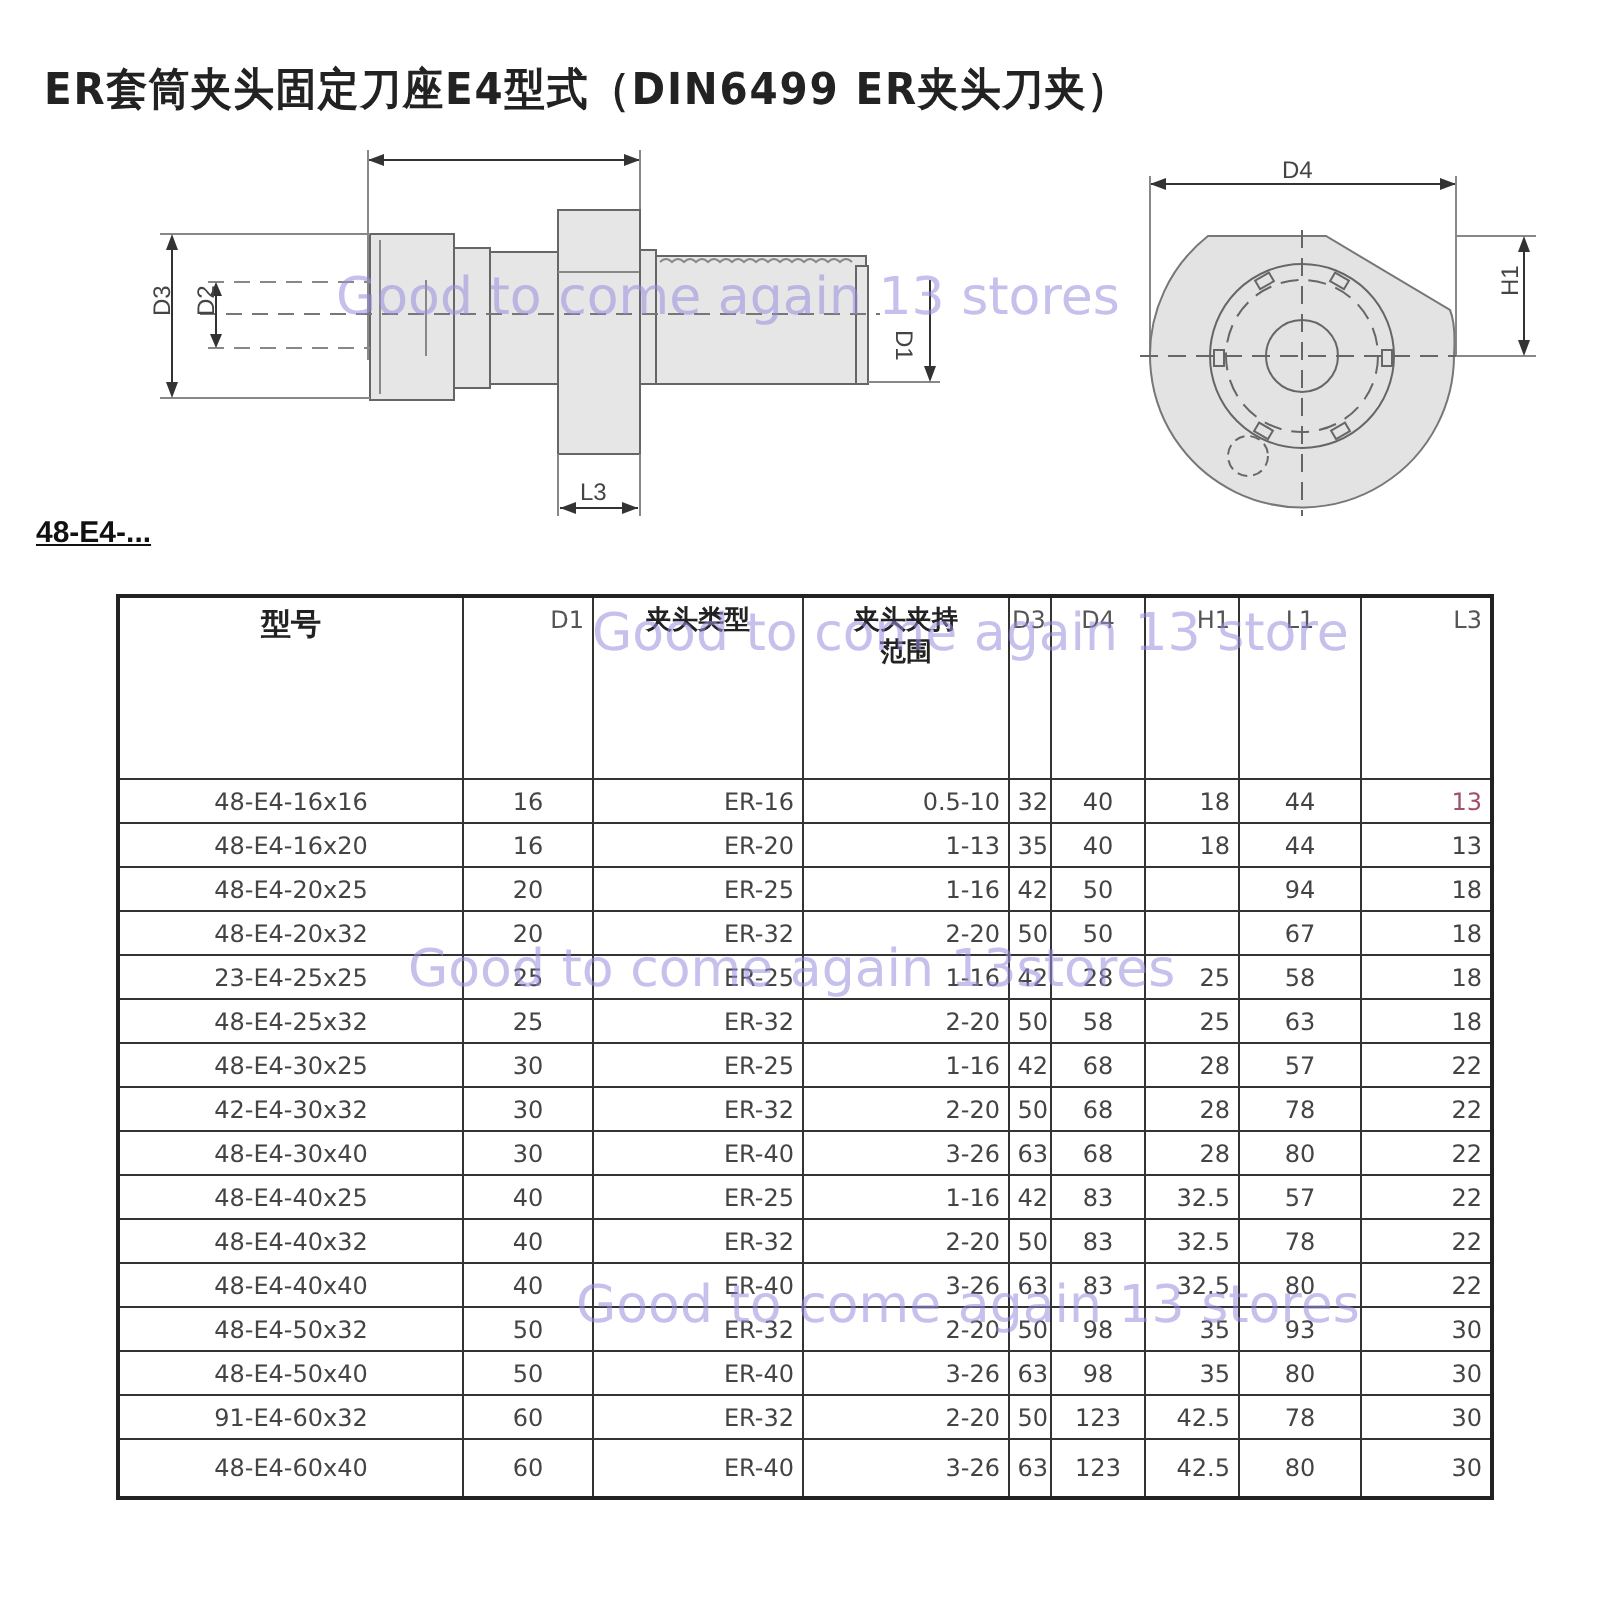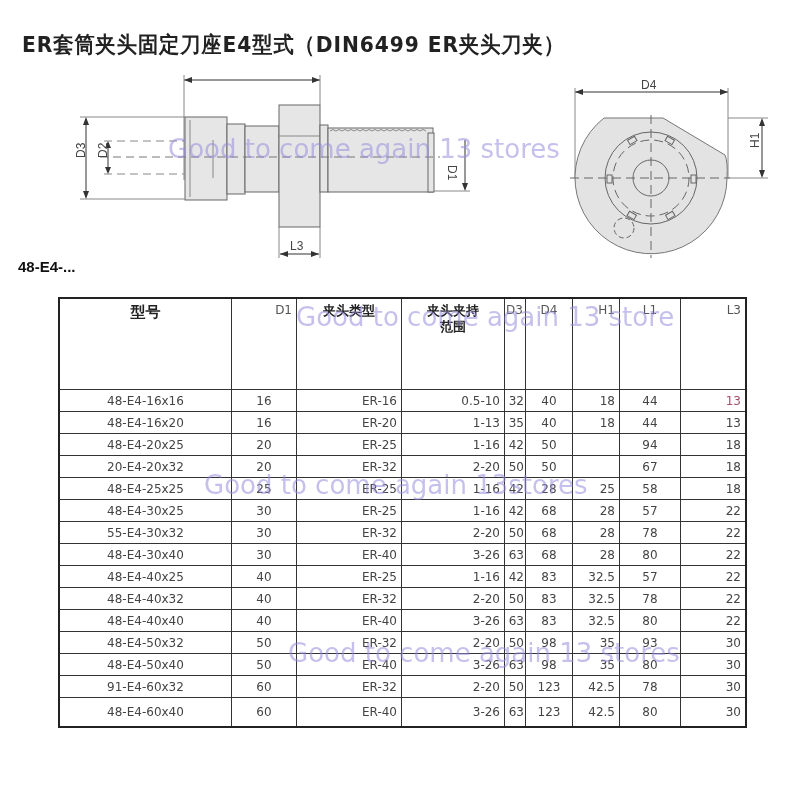--- a/index.html
+++ b/index.html
@@ -6,21 +6,21 @@
     body { width: 800px; height: 800px; position: relative; overflow: hidden; font-family: "DejaVu Sans", sans-serif; }
     .title {
       position: absolute; left: 22px; top: 30px;
       font-family: "DejaVu Sans", sans-serif; font-weight: bold;
       font-size: 22px; color: #222; letter-spacing: 1px; white-space: nowrap;
       transform: scaleX(0.92); transform-origin: left top;
     }
     .drawing { position: absolute; left: 0; top: 60px; }
     .model-prefix {
       position: absolute; left: 18px; top: 258px;
-      font-family: "Liberation Sans", sans-serif; font-weight: bold; font-size: 15px; color: #111;
+      font-family: "Liberation Sans", sans-serif; font-weight: bold; font-size: 15px; color: #111; text-decoration: underline;
     }
     table.spec {
       position: absolute; left: 58px; top: 297px;
       border-collapse: collapse;
       font-family: "DejaVu Sans", sans-serif; font-size: 12px; color: #444;
       border: 2px solid #222;
       padding-left: 25px;
     }
     table.spec th, table.spec td { border: 1.5px solid #333; padding: 0 4px; }
     table.spec th { height: 86px; vertical-align: top; font-weight: bold; color: #222; font-size: 12px; padding-top: 4px; }
@@ -180,54 +180,65 @@
         <td class="c-center">20</td>
         <td class="c-type">ER-25</td>
         <td class="c-range">1-16</td>
         <td class="c-num" style="padding: 0px 1px;">42</td>
         <td class="c-center">50</td>
         <td class="c-num"></td>
         <td class="c-center">94</td>
         <td class="c-l3">18</td>
       </tr>
       <tr>
-        <td class="c-model">20-E4-20x32</td>
+        <td class="c-model">48-E4-20x32</td>
         <td class="c-center">20</td>
         <td class="c-type">ER-32</td>
         <td class="c-range">2-20</td>
         <td class="c-num" style="padding: 0px 1px;">50</td>
         <td class="c-center">50</td>
         <td class="c-num"></td>
         <td class="c-center">67</td>
         <td class="c-l3">18</td>
       </tr>
       <tr>
-        <td class="c-model">48-E4-25x25</td>
+        <td class="c-model">23-E4-25x25</td>
         <td class="c-center">25</td>
         <td class="c-type">ER-25</td>
         <td class="c-range">1-16</td>
         <td class="c-num" style="padding: 0px 1px;">42</td>
         <td class="c-center">28</td>
         <td class="c-num">25</td>
         <td class="c-center">58</td>
         <td class="c-l3">18</td>
       </tr>
       <tr>
+        <td class="c-model">48-E4-25x32</td>
+        <td class="c-center">25</td>
+        <td class="c-type">ER-32</td>
+        <td class="c-range">2-20</td>
+        <td class="c-num" style="padding: 0px 1px;">50</td>
+        <td class="c-center">58</td>
+        <td class="c-num">25</td>
+        <td class="c-center">63</td>
+        <td class="c-l3">18</td>
+      </tr>
+      <tr>
         <td class="c-model">48-E4-30x25</td>
         <td class="c-center">30</td>
         <td class="c-type">ER-25</td>
         <td class="c-range">1-16</td>
         <td class="c-num" style="padding: 0px 1px;">42</td>
         <td class="c-center">68</td>
         <td class="c-num">28</td>
         <td class="c-center">57</td>
         <td class="c-l3">22</td>
       </tr>
       <tr>
-        <td class="c-model">55-E4-30x32</td>
+        <td class="c-model">42-E4-30x32</td>
         <td class="c-center">30</td>
         <td class="c-type">ER-32</td>
         <td class="c-range">2-20</td>
         <td class="c-num" style="padding: 0px 1px;">50</td>
         <td class="c-center">68</td>
         <td class="c-num">28</td>
         <td class="c-center">78</td>
         <td class="c-l3">22</td>
       </tr>
       <tr>

